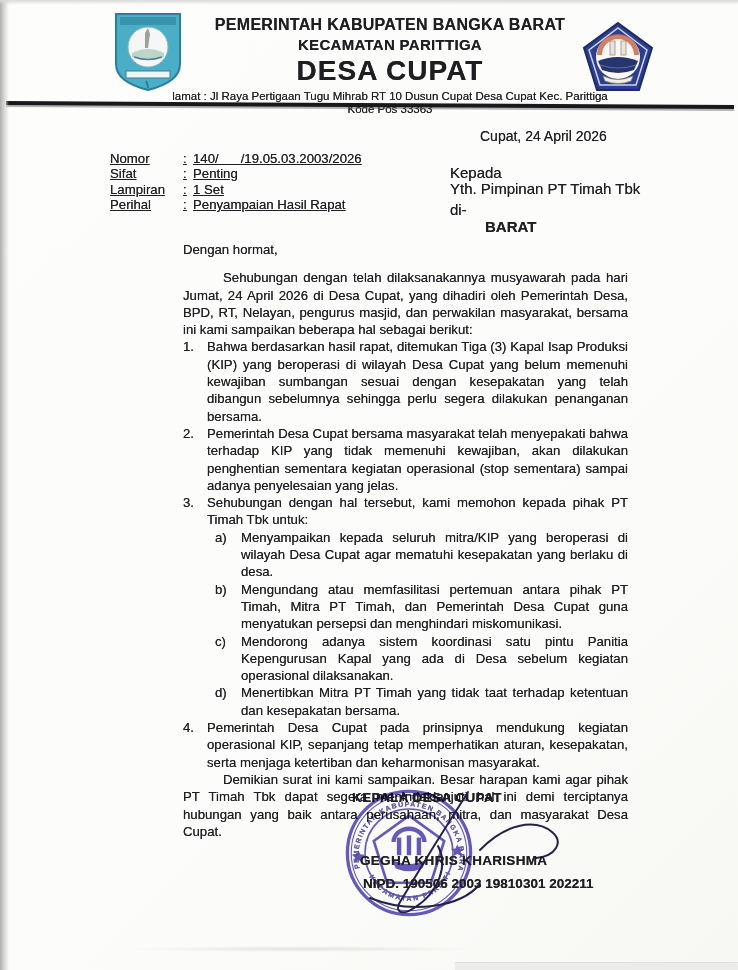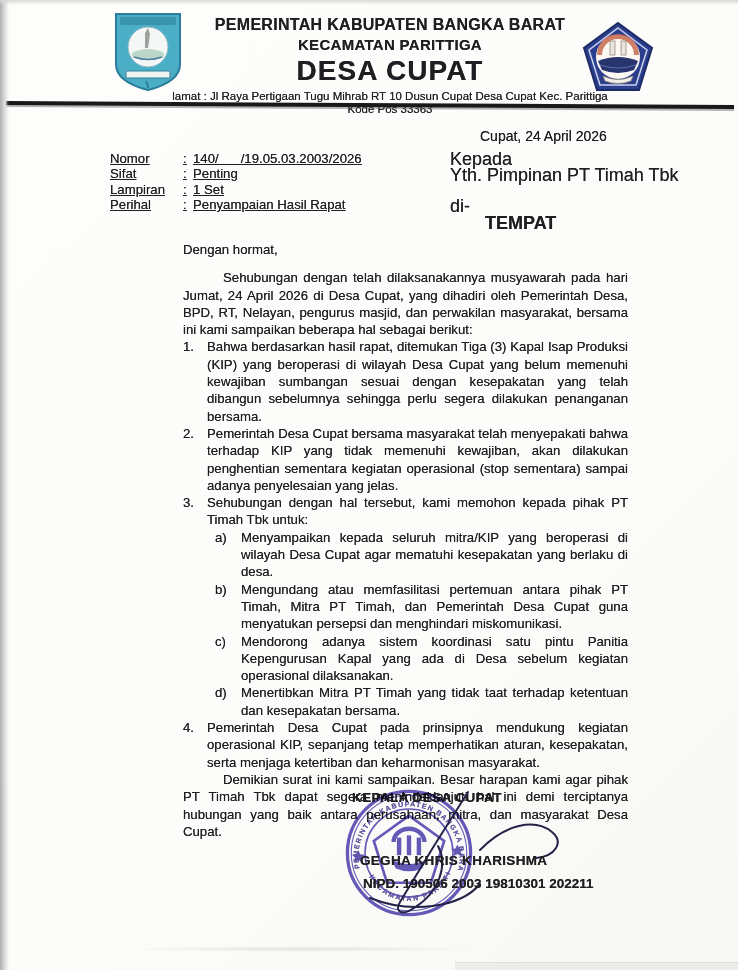--- a/index.html
+++ b/index.html
@@ -35,22 +35,22 @@
   .head-rule{position:absolute;left:6px;top:103px;width:728px;height:3.5px;background:#19191b;
     transform:rotate(.3deg);box-shadow:0 2px 0 rgba(90,90,90,.45);}
 
   
   .dateline{position:absolute;left:480px;top:128px;font-size:14px;}
   .meta{position:absolute;left:110px;top:151px;font-size:13.2px;line-height:15.4px;text-decoration:underline;}
   .meta-row{display:flex;}
   .meta-label{width:73px;flex-shrink:0;}
   .meta-sep{width:10px;flex-shrink:0;}
   .meta-val{white-space:pre;}
-  .recipient{position:absolute;left:450px;top:152px;font-size:18px;line-height:15.5px;}
-  .recipient .di{margin-top:16px;}
+  .recipient{position:absolute;left:450px;top:165px;font-size:15px;line-height:15.5px;}
+  .recipient .di{margin-top:6px;}
   .recipient .place{font-weight:700;margin-left:35px;margin-top:1px;}
 
   
   .letter-body{position:absolute;left:183px;top:241px;width:445px;font-size:13.2px;line-height:17.3px;}
   .salutation{margin-bottom:11px;}
   .para{text-align:justify;text-indent:40px;}
   .li{display:flex;}
   .li-num{width:24px;flex-shrink:0;}
   .li-text{flex:1;text-align:justify;}
   .subli{display:flex;margin-left:32px;}
@@ -128,21 +128,21 @@
       <span class="meta-label">Perihal</span>
       <span class="meta-sep">:</span>
       <span class="meta-val">Penyampaian Hasil Rapat</span>
     </div>
   </div>
 
   <div class="recipient">
     <div>Kepada</div>
     <div>Yth. Pimpinan PT Timah Tbk</div>
     <div class="di">di-</div>
-    <div class="place">TEMPAT</div>
+    <div class="place">BARAT</div>
   </div>
 
   <div class="letter-body">
     <div class="salutation">Dengan hormat,</div>
     <div class="para">Sehubungan dengan telah dilaksanakannya musyawarah pada hari Jumat, 24 April 2026 di Desa Cupat, yang dihadiri oleh Pemerintah Desa, BPD, RT, Nelayan, pengurus masjid, dan perwakilan masyarakat, bersama ini kami sampaikan beberapa hal sebagai berikut:</div>
 
     <div class="li">
       <span class="li-num">1.</span>
       <span class="li-text">Bahwa berdasarkan hasil rapat, ditemukan Tiga (3) Kapal Isap Produksi (KIP) yang beroperasi di wilayah Desa Cupat yang belum memenuhi kewajiban sumbangan sesuai dengan kesepakatan yang telah dibangun sebelumnya sehingga perlu segera dilakukan penanganan bersama.</span>
     </div>

